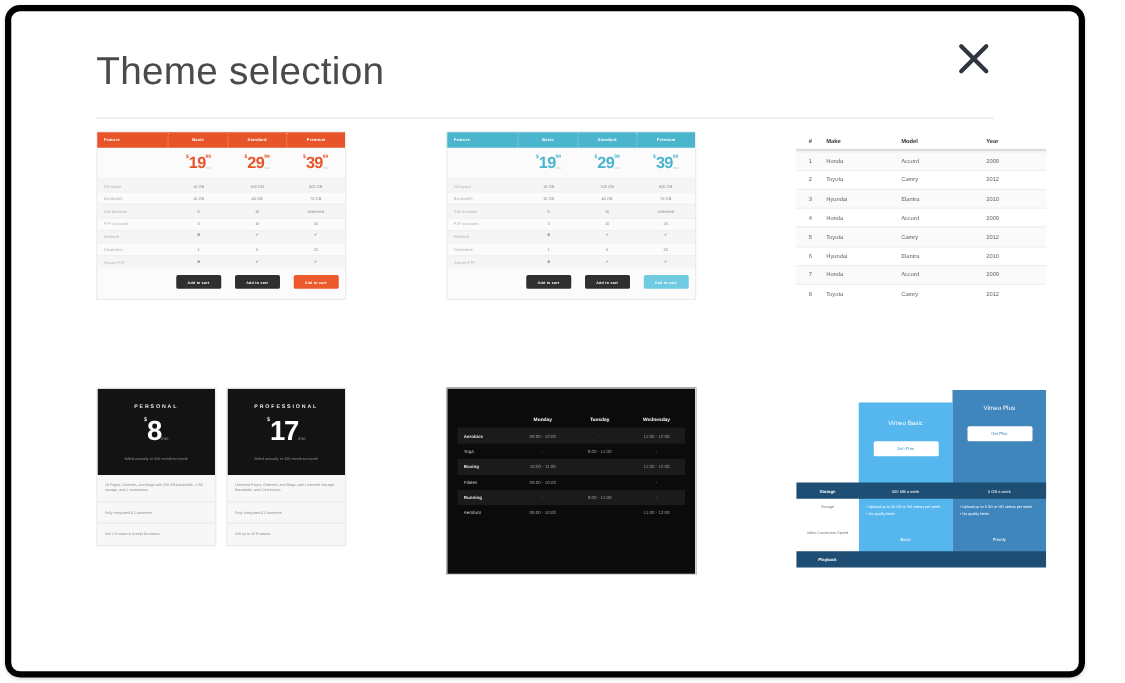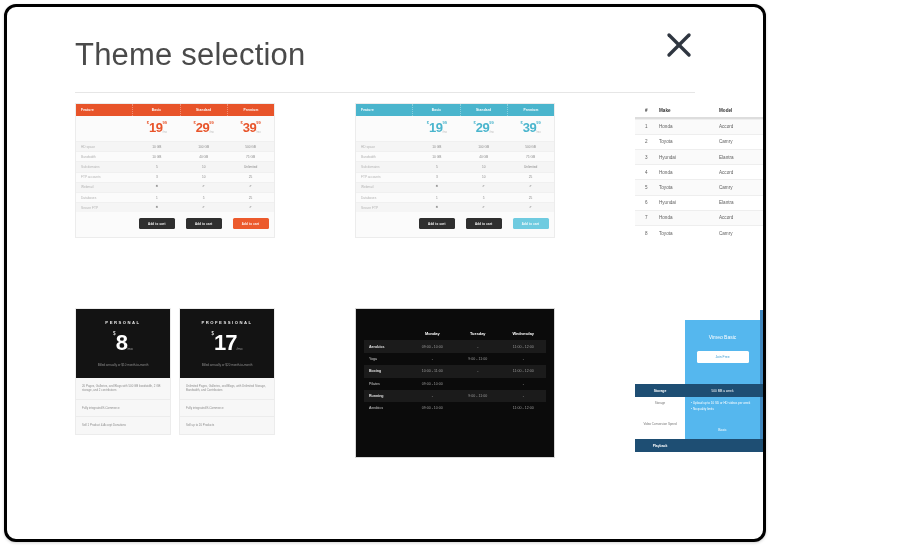--- a/index.html
+++ b/index.html
@@ -7,23 +7,23 @@
   html, body {
     margin: 0; padding: 0;
     width: 900px; height: 546px;
     background: #ffffff;
     font-family: "Liberation Sans", sans-serif;
     overflow: hidden;
   }
   #modal {
     position: absolute;
     left: 4px; top: 4px;
-    width: 762px; height: 538px;
+    width: 864px; height: 538px;
     background: #ffffff;
-    border: 3px solid #000000;
+    border: 5px solid #000000;
     border-radius: 12px;
     box-shadow: 0 1px 3px rgba(0,0,0,.18);
     overflow: hidden;
   }
 
   
   #hdr {
     position: relative;
     height: 86px;
     margin: 0 68px;

